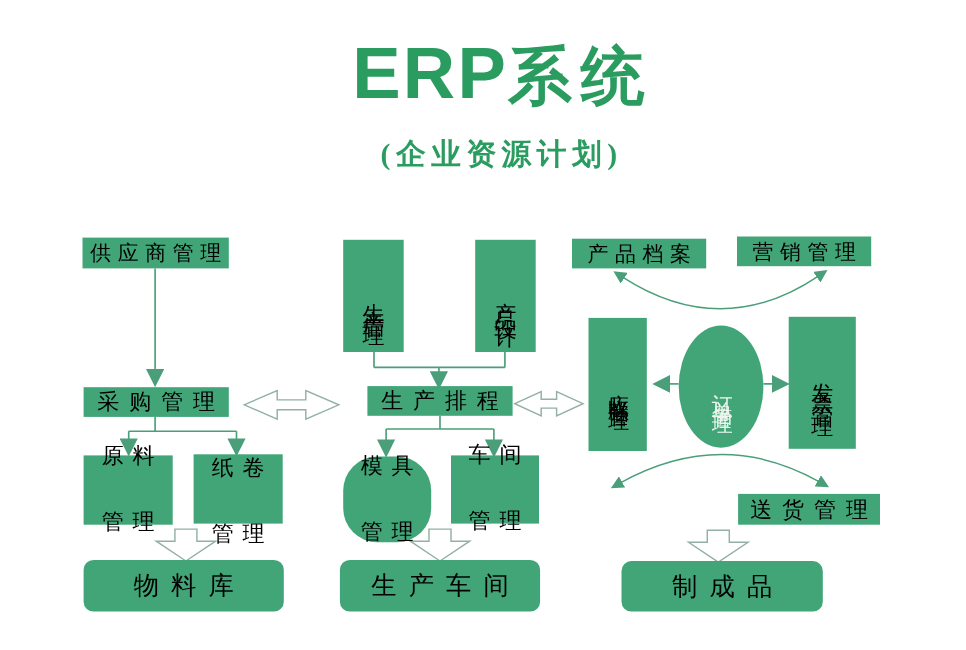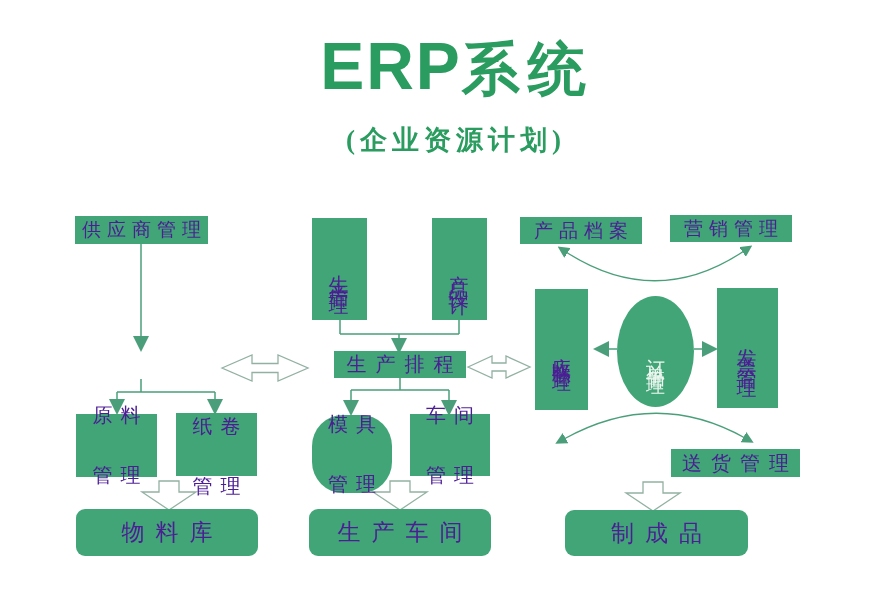--- a/index.html
+++ b/index.html
@@ -10,21 +10,21 @@
   }
   .title-wrap{position:absolute;left:457px;top:28px;transform:translateX(-50%);
     white-space:nowrap;color:#2a9c5f;text-align:center;}
   .title-en{font-family:"Liberation Sans","DejaVu Sans",sans-serif;font-weight:800;
     font-size:66px;letter-spacing:2px;vertical-align:baseline;}
   .title-cn{font-family:"Liberation Serif","DejaVu Serif",serif;font-weight:700;
     font-size:58px;letter-spacing:8px;vertical-align:baseline;}
   .subtitle{position:absolute;left:456px;top:122px;transform:translateX(-50%);
     white-space:nowrap;color:#2a9c5f;font-size:27px;font-weight:600;letter-spacing:5px;}
   .box{
-    position:absolute;background:#41a577;color:#4c1d95;
+    position:absolute;background:#41a577;color:#000000;
     display:flex;align-items:center;justify-content:center;
     font-family:"Liberation Serif","DejaVu Serif",serif;font-weight:400;
   }
   .box.h span{letter-spacing:6px;margin-right:-6px;white-space:nowrap;}
   .box.f19 span{font-size:19px;}
   .box.f20 span{font-size:20px;letter-spacing:9px;margin-right:-9px;}
   .box.v{writing-mode:vertical-rl;}
   .box.v span{font-size:20px;letter-spacing:7px;margin-bottom:-7px;white-space:nowrap;}
   .box.v.tight span{font-size:19px;letter-spacing:4px;margin-bottom:-4px;}
   .box.v.wide span{letter-spacing:10px;margin-bottom:-10px;}
@@ -101,20 +101,23 @@
   </div>
 
   <div class="box h f19" style="left:520px;top:217px;width:122px;height:27px;">
     <span>产品档案</span>
   </div>
 
   <div class="box h f19" style="left:670px;top:215px;width:122px;height:27px;">
     <span>营销管理</span>
   </div>
 
+  <div class="box h f20" style="left:76px;top:352px;width:132px;height:27px;">
+    <span>采购管理</span>
+  </div>
 
   <div class="box h f20" style="left:334px;top:351px;width:132px;height:27px;">
     <span>生产排程</span>
   </div>
 
   <div class="box v tight" style="left:535px;top:289px;width:53px;height:121px;">
     <span>应收款管理</span>
   </div>
 
   <div class="ellipse" style="left:617px;top:296px;width:77px;height:111px;">
@@ -133,21 +136,21 @@
   <div class="box two" style="left:176px;top:413px;width:81px;height:63px;justify-content:space-between;">
     <span>纸卷</span>
     <span>管理</span>
   </div>
 
   <div class="box two" style="left:312px;top:415px;width:80px;height:78px;border-radius:31px;">
     <span>模具</span>
     <span>管理</span>
   </div>
 
-  <div class="box two" style="left:410px;top:414px;width:80px;height:62px;">
+  <div class="box two" style="left:410px;top:414px;width:80px;height:62px;font-family:Liberation Mono, monospace;">
     <span>车间</span>
     <span>管理</span>
   </div>
 
 
   <div class="box h f20" style="left:671px;top:449px;width:129px;height:28px;">
     <span>送货管理</span>
   </div>
 
   <div class="box round" style="left:76px;top:509px;width:182px;height:47px;">

